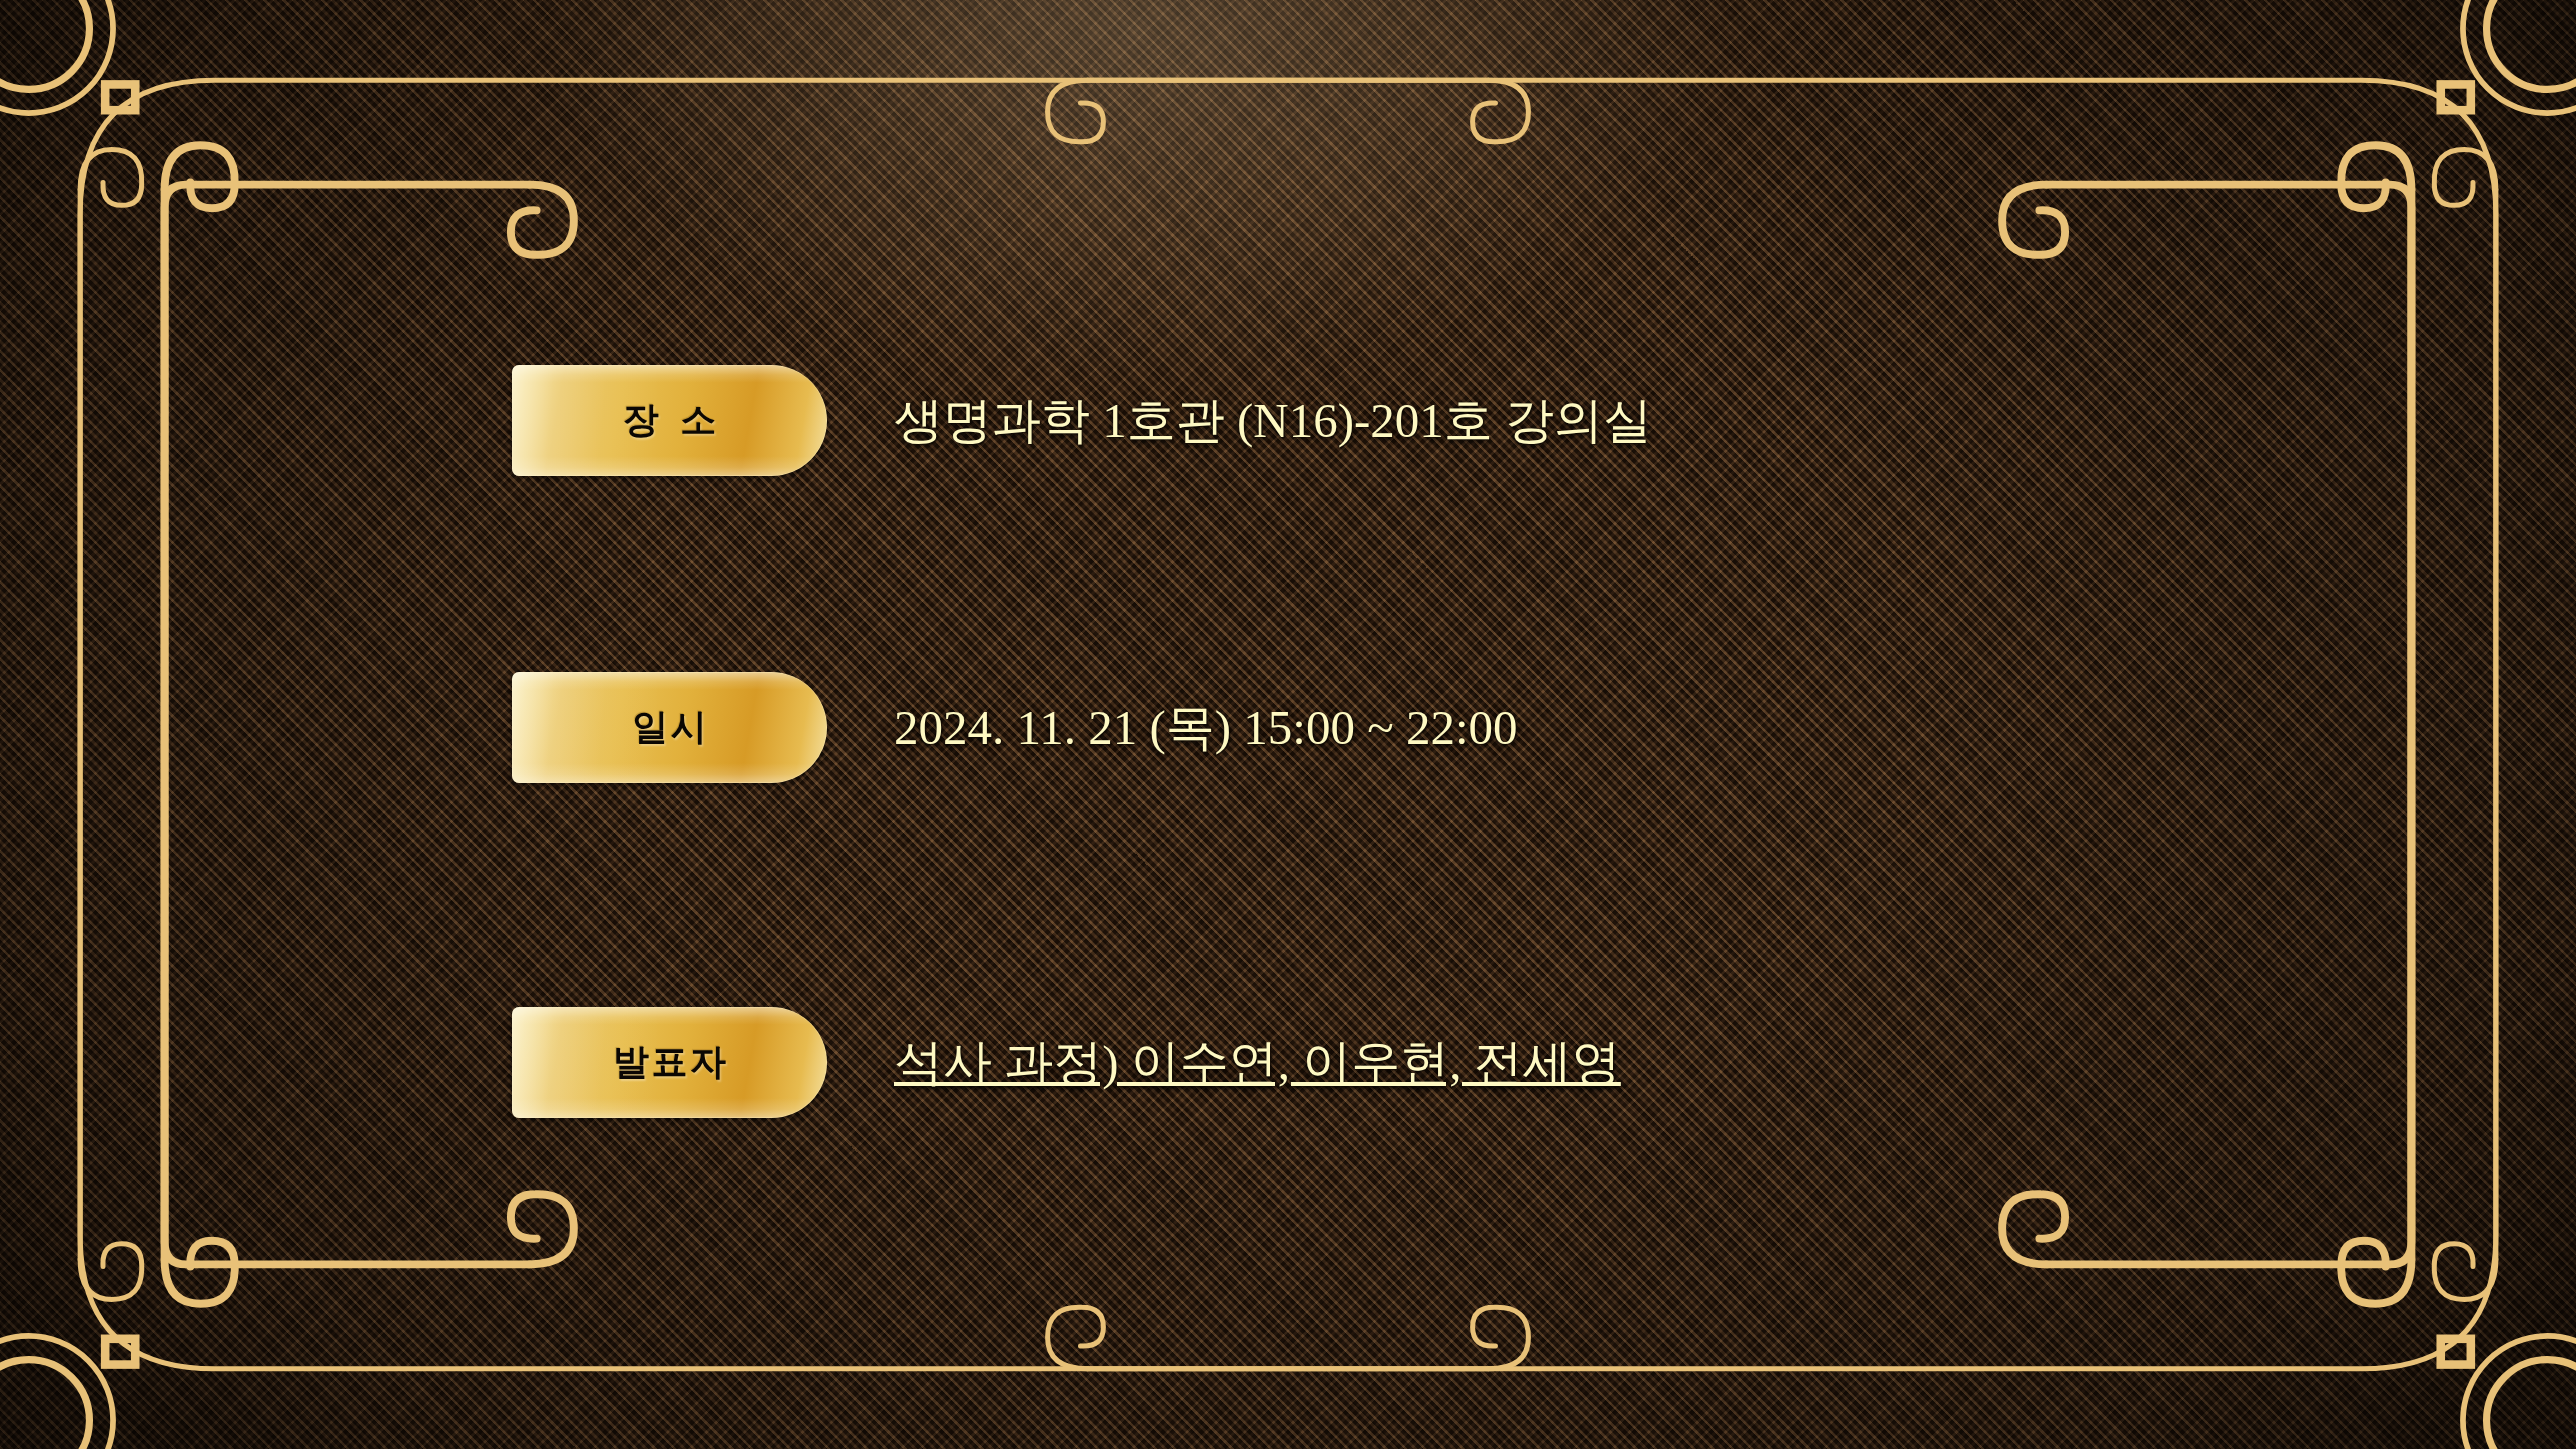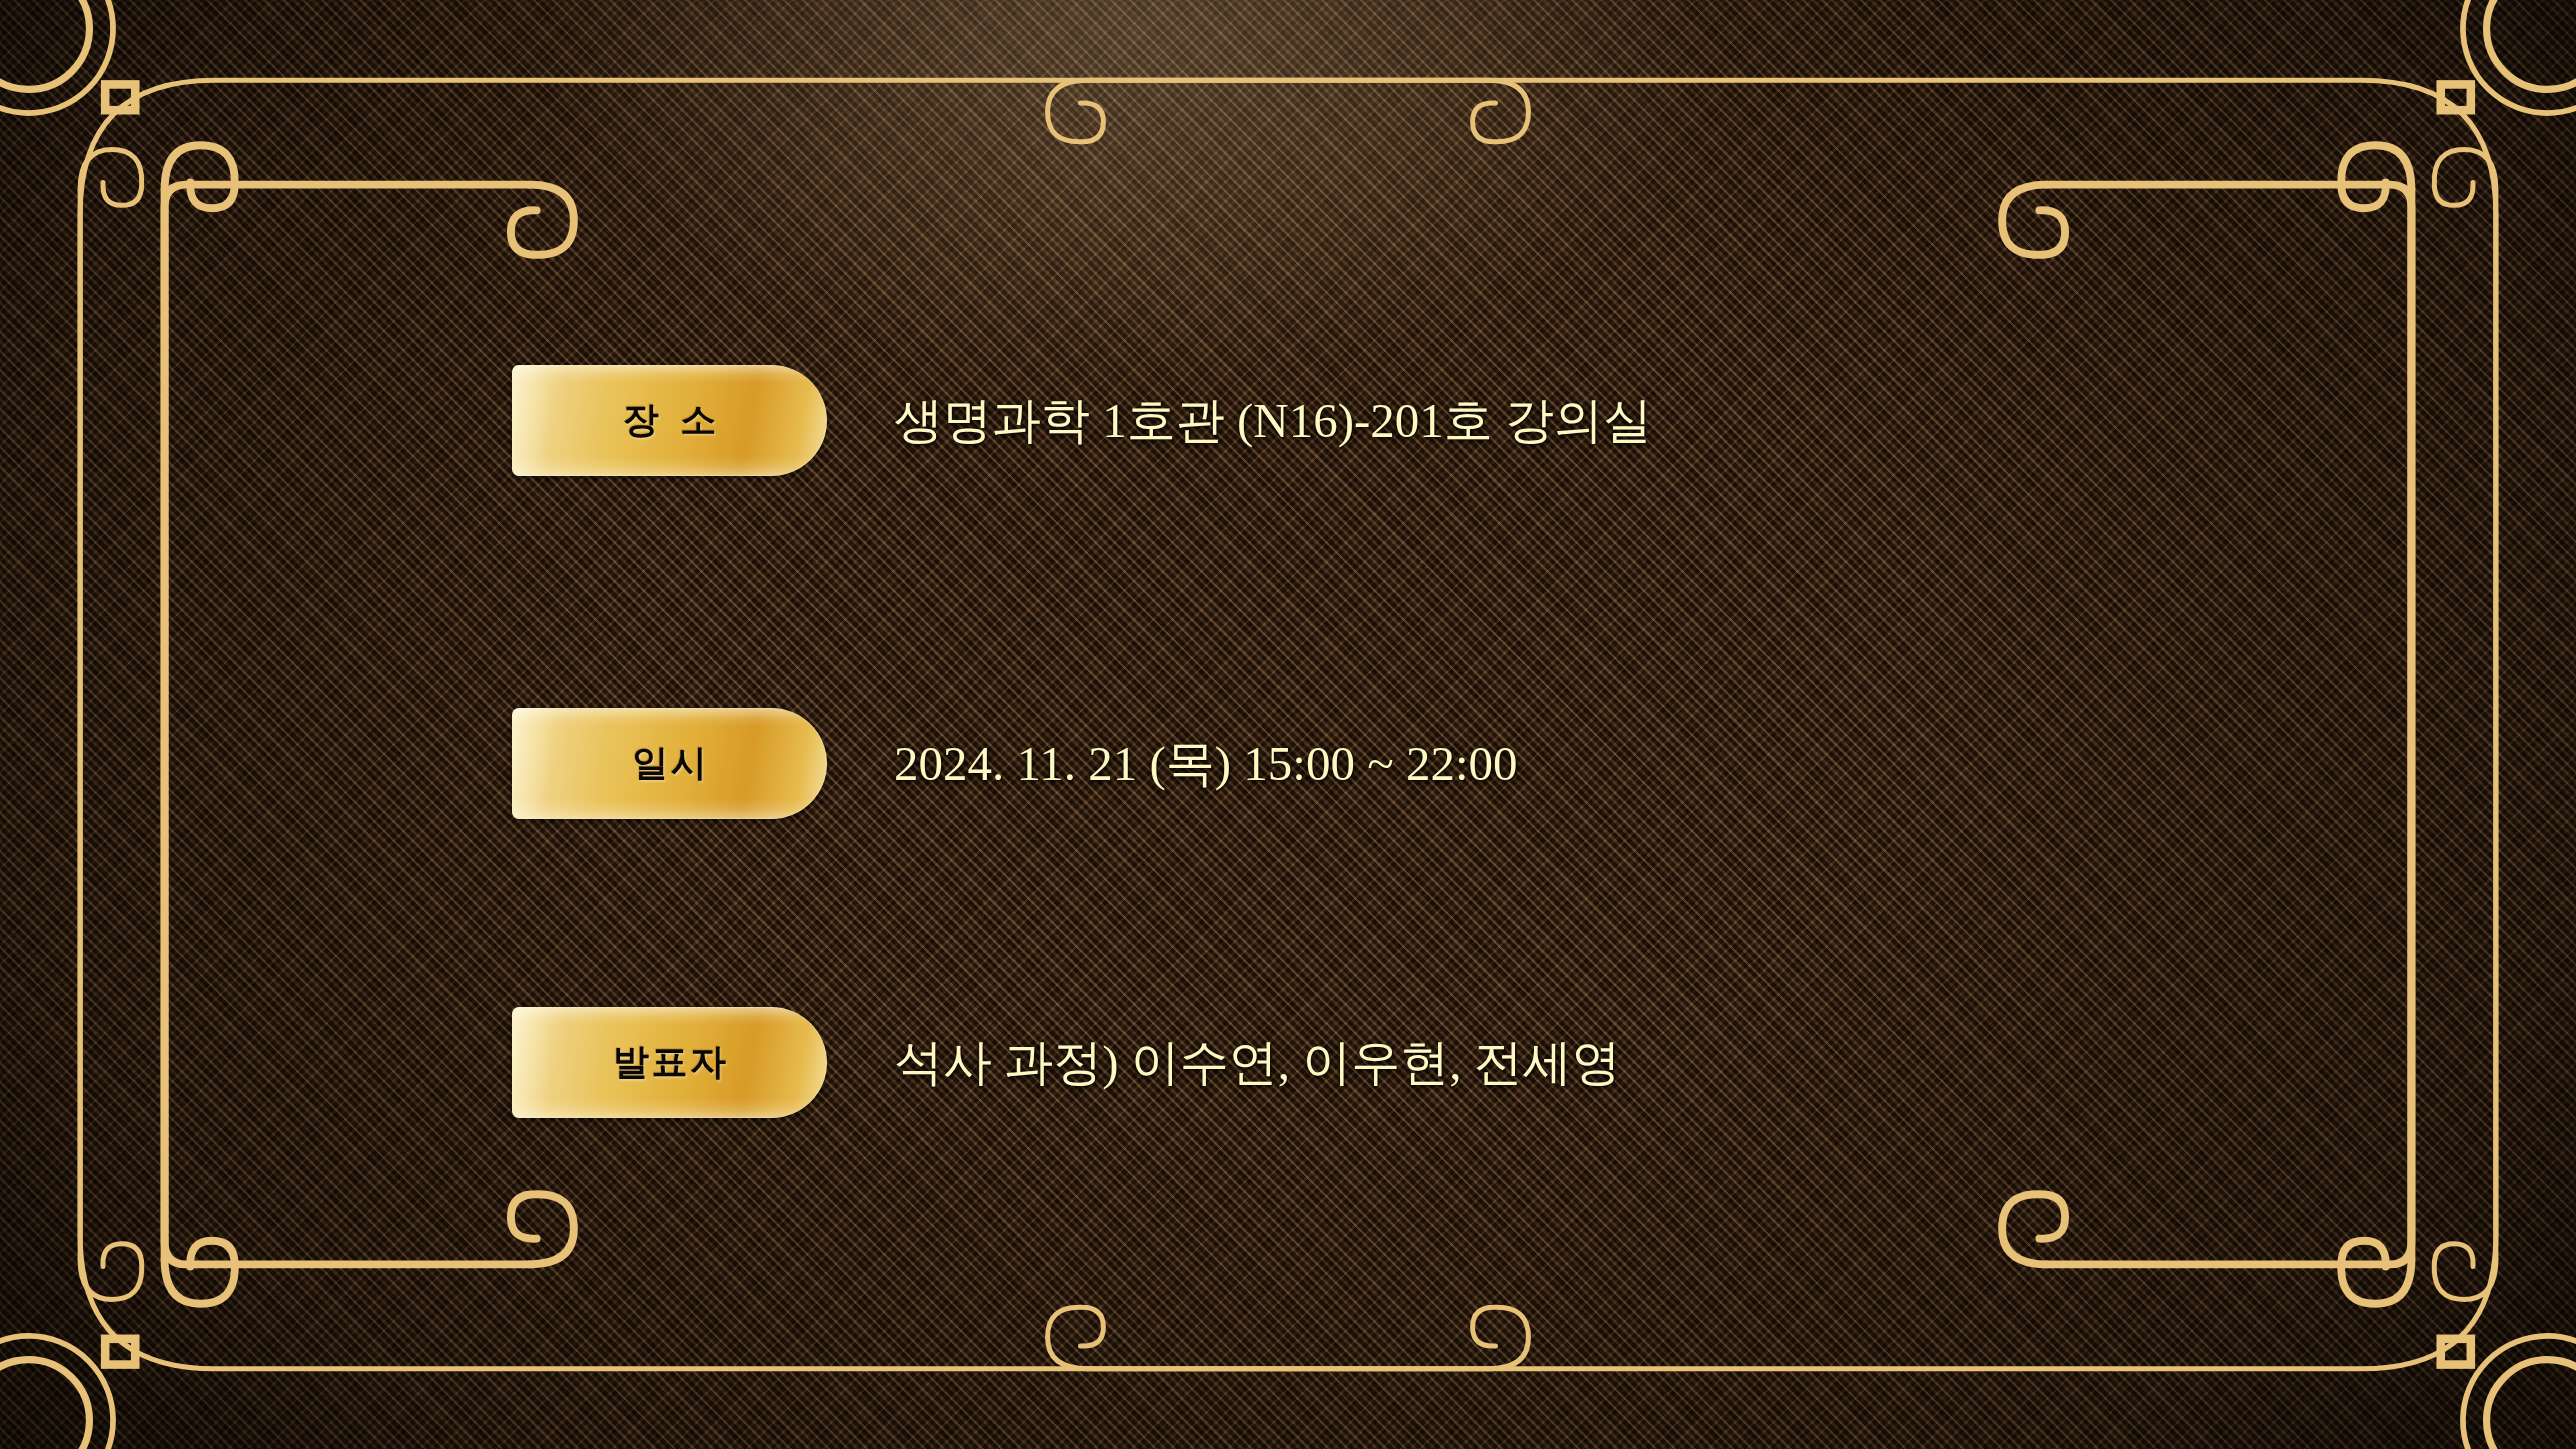--- a/index.html
+++ b/index.html
@@ -84,21 +84,21 @@
   .content {
     position: absolute;
     inset: 0;
   }
   .row {
     position: absolute;
     display: flex;
     align-items: center;
   }
   .row-place    { left: 512px; top: 365px;  }
-  .row-datetime { left: 512px; top: 708px;  }
+  .row-datetime { left: 512px; top: 672px;  }
   .row-speakers { left: 512px; top: 1007px; }
 
   
   .badge {
     position: relative;
     width: 315px;
     height: 111px;
     flex: 0 0 auto;
     border-radius: 7.2px 56px 56px 7.2px;
     background:
@@ -167,21 +167,21 @@
     text-shadow:
       0 2.1px 5px rgba(0,0,0,0.90),
       0 0 11.4px rgba(0,0,0,0.60),
       1.4px 1.4px 0 rgba(30,16,6,0.55);
   }
   .value-lines {
     display: flex;
     flex-direction: column;
     gap: 18.6px;
   }
-  .value-line { white-space: nowrap; }
+  .value-line { white-space: nowrap; text-decoration: underline; }
 </style>
 </head>
 <body>
 
 <div class="slide">
 
   <div class="bg-texture"></div>
   <div class="bg-glow"></div>
 
   <div class="frame-layer">

